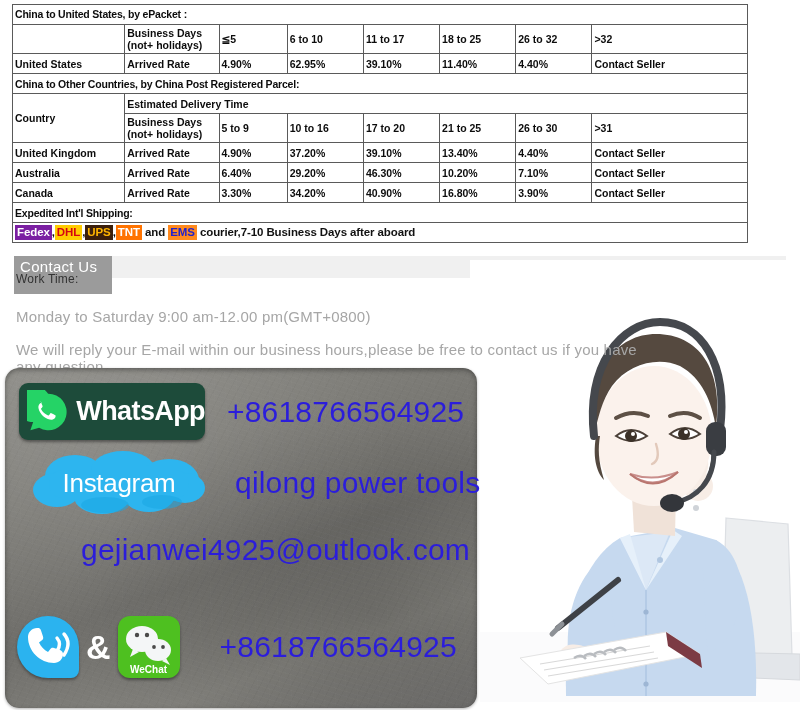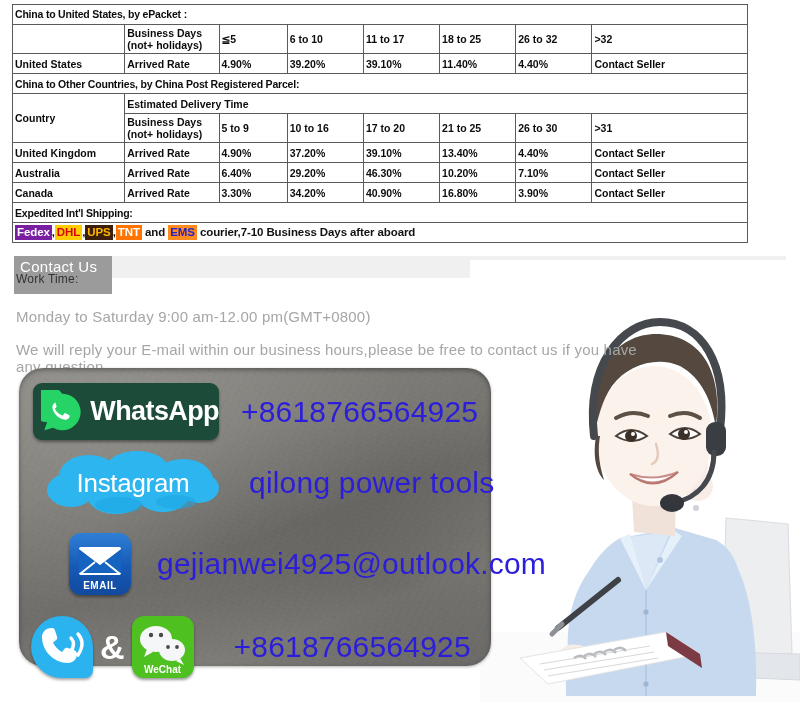--- a/index.html
+++ b/index.html
@@ -102,22 +102,22 @@
   #wt3{top:102px;}
 
   
   #operator-photo{
     position:absolute;right:0px;top:4px;width:330px;height:442px;
     overflow:hidden;
   }
 
   
   #chalkboard{
-    position:absolute;left:19px;top:112px;width:472px;height:298px;
-    border-radius:24px;
+    position:absolute;left:5px;top:112px;width:472px;height:340px;
+    border-radius:14px;
     background:
       radial-gradient(ellipse at 22% 18%, rgba(255,255,255,0.10) 0%, rgba(255,255,255,0) 55%),
       radial-gradient(ellipse at 78% 72%, rgba(0,0,0,0.16) 0%, rgba(0,0,0,0) 60%),
       linear-gradient(160deg,#8b8a85 0%,#7e7d78 28%,#6f6e6a 55%,#84837e 78%,#737270 100%);
     box-shadow:0 2px 5px rgba(0,0,0,0.35) inset, 0 1px 3px rgba(0,0,0,0.3);
   }
   #chalk-noise{
     position:absolute;inset:0;border-radius:14px;
     opacity:.30;
     background-image:
@@ -213,21 +213,21 @@
       <td class="hdr">11 to 17</td>
       <td class="hdr">18 to 25</td>
       <td class="hdr">26 to 32</td>
       <td class="hdr">&gt;32</td>
     </tr>
 
     <tr>
       <td class="rowlabel">United States</td>
       <td class="sub">Arrived Rate</td>
       <td class="sub">4.90%</td>
-      <td class="sub">39.20%</td>
+      <td class="sub">62.95%</td>
       <td class="sub">39.10%</td>
       <td class="sub">11.40%</td>
       <td class="sub">4.40%</td>
       <td class="cs">Contact Seller</td>
     </tr>
 
     <tr>
       <td class="section-head" colspan="8">China to Other Countries, by China Post Registered Parcel:</td>
     </tr>
 
@@ -420,29 +420,20 @@
             <ellipse cx="78" cy="55" rx="24" ry="8"></ellipse>
             <ellipse cx="135" cy="52" rx="20" ry="7"></ellipse>
           </g>
         </svg>
         <span id="ig-word">Instagram</span>
       </div>
       <span class="chalk-text" style="margin-left:24px;">qilong power tools</span>
     </div>
 
     <div class="chalk-row" style="left:50px;top:165px;">
-      <div id="email-icon">
-        <svg width="62" height="62" viewBox="0 0 62 62">
-          <rect x="10" y="14" width="42" height="28" rx="2" fill="#ffffff"></rect>
-          <path d="M10 16 L31 32 L52 16 L52 40 L10 40 Z" fill="#1565c0"></path>
-          <path d="M11 15 L31 30 L51 15" stroke="#ffffff" stroke-width="2.6" fill="none"></path>
-          <path d="M11 41 L26 29 M51 41 L36 29" stroke="#ffffff" stroke-width="2" fill="none"></path>
-        </svg>
-        <span id="email-lbl">EMAIL</span>
-      </div>
       <span class="chalk-text" style="margin-left:26px;">gejianwei4925@outlook.com</span>
     </div>
 
     <div class="chalk-row" style="left:12px;top:248px;">
       <div id="phone-circle">
         <svg width="62" height="62" viewBox="0 0 62 62">
           <path d="M20 12 c-5 0-9 4-9 9 0 14 12 26 26 26 5 0 9-4 9-9 0-2-1-3-3-4
                    l-6-2 c-2-.6-3 0-4 1.4 l-2 2.6 c-4-2.4-7-5.4-9-9.6 l2.6-2
                    c1.4-1 2-2 1.4-4 l-2-6 c-.6-2-1.6-2.4-3.6-2.4 Z" fill="#ffffff"></path>
           <g stroke="#ffffff" stroke-width="3.4" fill="none" stroke-linecap="round">

